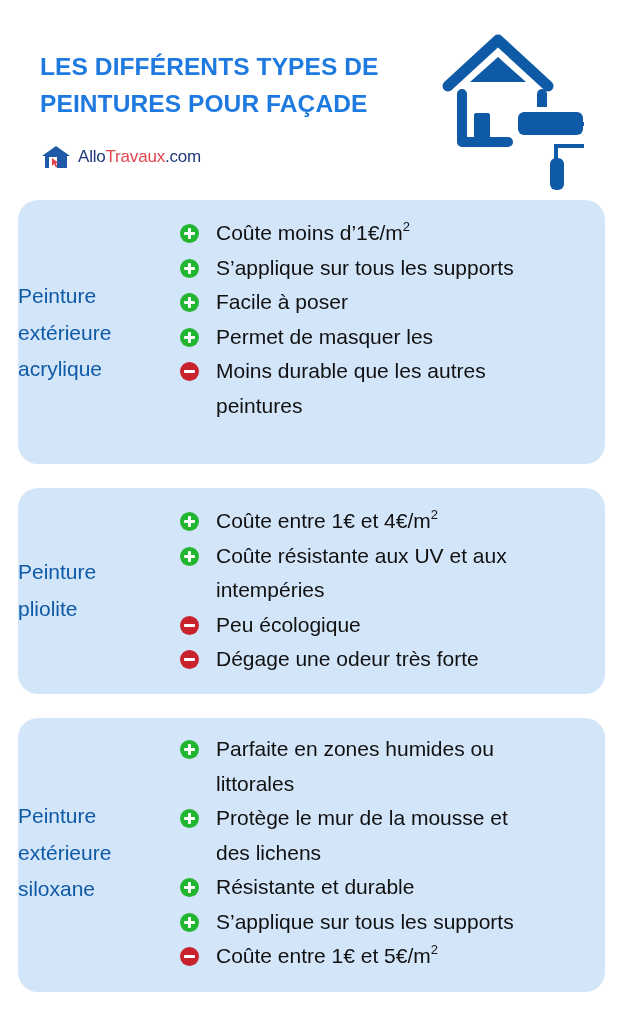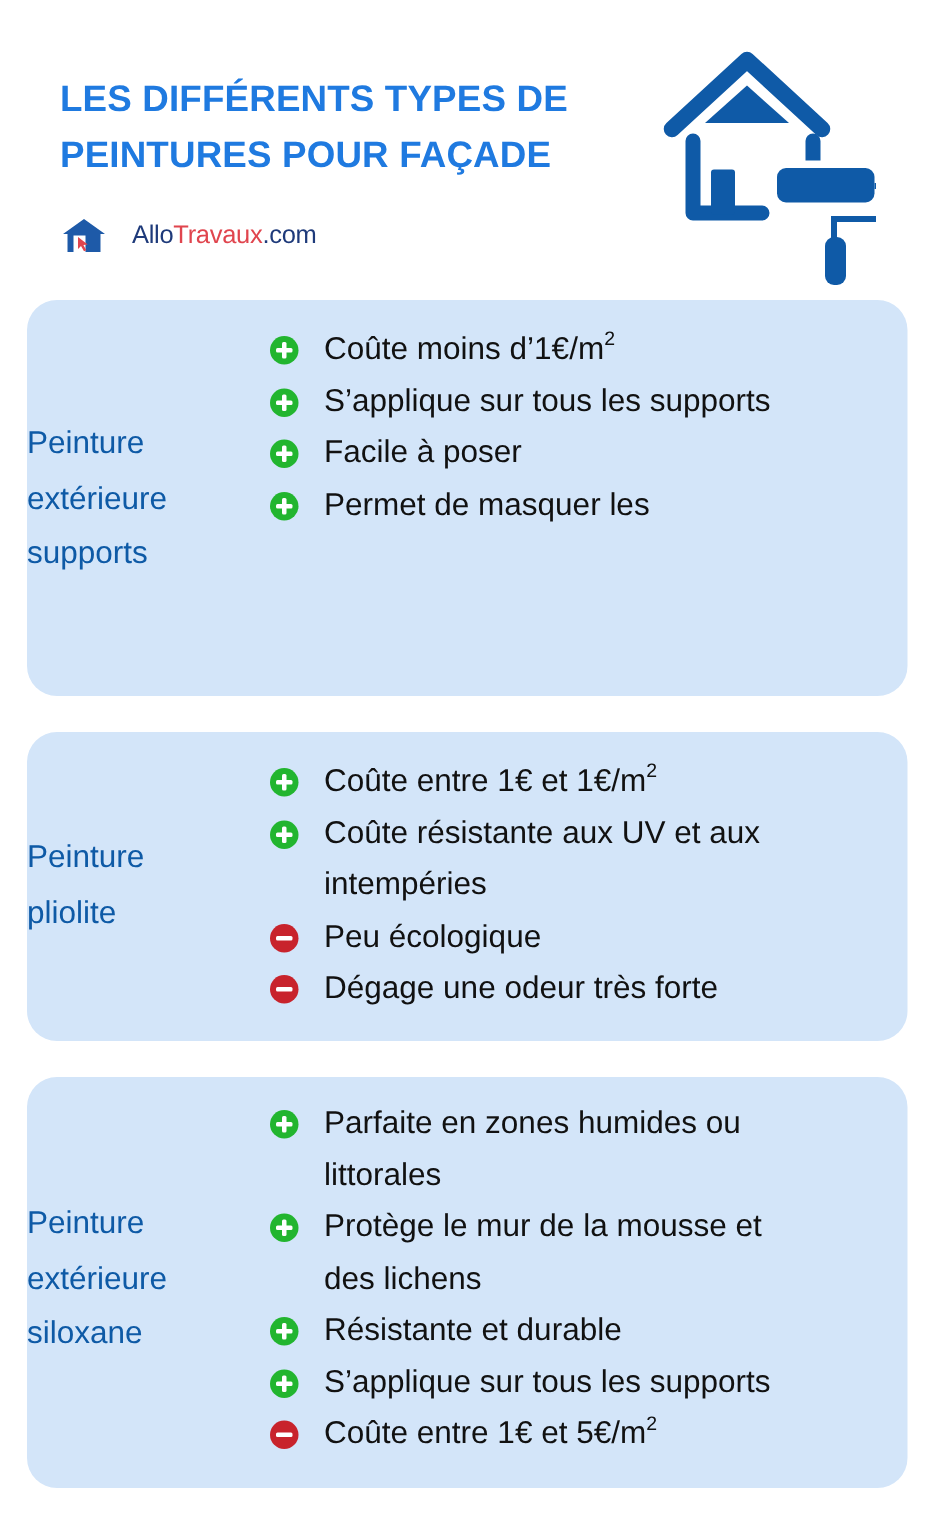--- a/index.html
+++ b/index.html
@@ -8,21 +8,21 @@
 
     .title {
       position: absolute; left: 40px; top: 48px;
       color: #1f7ae0; font-weight: 700; font-size: 24.5px; line-height: 37px;
       letter-spacing: 0.1px;
     }
     .title span { display: block; white-space: nowrap; }
 
     .brand {
       position: absolute; left: 41px; top: 145px; height: 24px;
-      display: flex; align-items: center; gap: 17px;
+      display: flex; align-items: center; gap: 7px;
     }
     .brand svg { width: 30px; height: 24px; display: block; }
     .brand-text { font-size: 17px; letter-spacing: -0.2px; line-height: 24px; }
     .brand-allo { color: #1e3a7a; }
     .brand-travaux { color: #e0454e; }
     .brand-com { color: #1e3a7a; }
 
     .hero-icon { position: absolute; left: 436px; top: 30px; width: 148px; height: 160px; }
 
     .card {
@@ -78,51 +78,56 @@
   <rect x="76" y="77" width="72" height="30" rx="8" fill="#ffffff"></rect>
   <rect x="82" y="82" width="65" height="23" rx="6" fill="#0f5aa7"></rect>
   <path d="M147 94 L152 94 L152 116 L120 116 L120 130" fill="none" stroke="#0f5aa7" stroke-width="4"></path>
   <rect x="114" y="128" width="14" height="32" rx="6" fill="#0f5aa7"></rect>
 </svg>
 
 <div class="card" style="top:200px;height:264px;">
   <div class="card-label" style="top:78px;">
     <span>Peinture</span>
     <span>extérieure</span>
-    <span>supports</span>
+    <span>acrylique</span>
   </div>
   <div class="items" style="top:16px;">
     <div class="item">
       <span class="mark pro"></span>
       <span>Coûte moins d’1€/m</span><sup>2</sup>
     </div>
     <div class="item">
       <span class="mark pro"></span>
       <span>S’applique sur tous les supports</span>
     </div>
     <div class="item">
       <span class="mark pro"></span>
       <span>Facile à poser</span>
     </div>
     <div class="item">
       <span class="mark pro"></span>
       <span style="display:block">Permet de masquer les</span>
     </div>
+    <div class="item">
+      <span class="mark con"></span>
+      <span style="display:block">Moins durable que les autres</span>
+      <span style="display:block">peintures</span>
+    </div>
   </div>
 </div>
 
 <div class="card" style="top:488px;height:206px;">
   <div class="card-label" style="top:66px;">
     <span>Peinture</span>
     <span>pliolite</span>
   </div>
   <div class="items" style="top:16px;">
     <div class="item">
       <span class="mark pro"></span>
-      <span>Coûte entre 1€ et 1€/m</span><sup>2</sup>
+      <span>Coûte entre 1€ et 4€/m</span><sup>2</sup>
     </div>
     <div class="item">
       <span class="mark pro"></span>
       <span style="display:block">Coûte résistante aux UV et aux</span>
       <span style="display:block">intempéries</span>
     </div>
     <div class="item">
       <span class="mark con"></span>
       <span>Peu écologique</span>
     </div>

